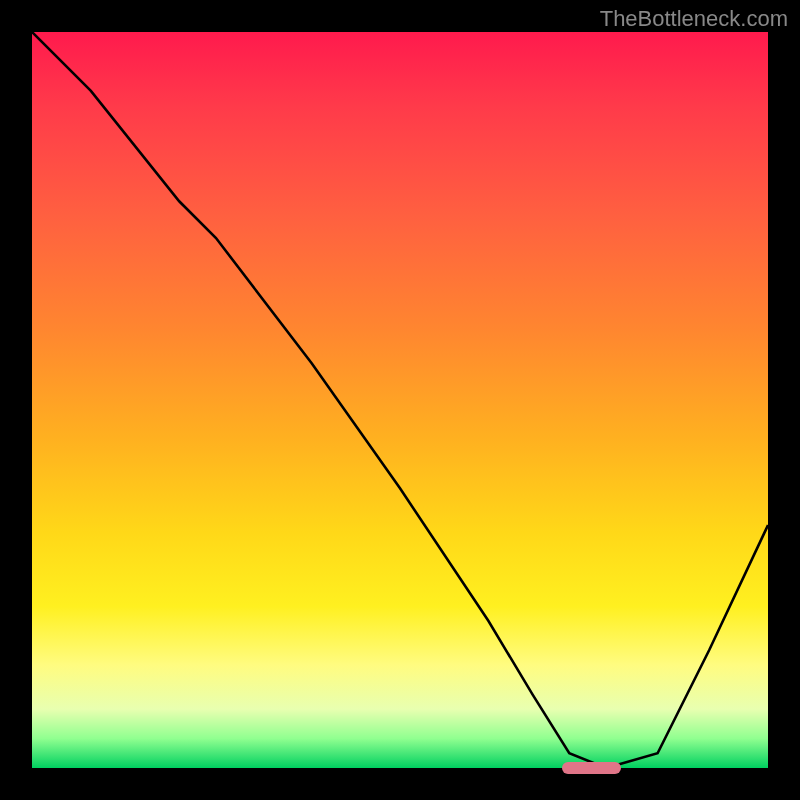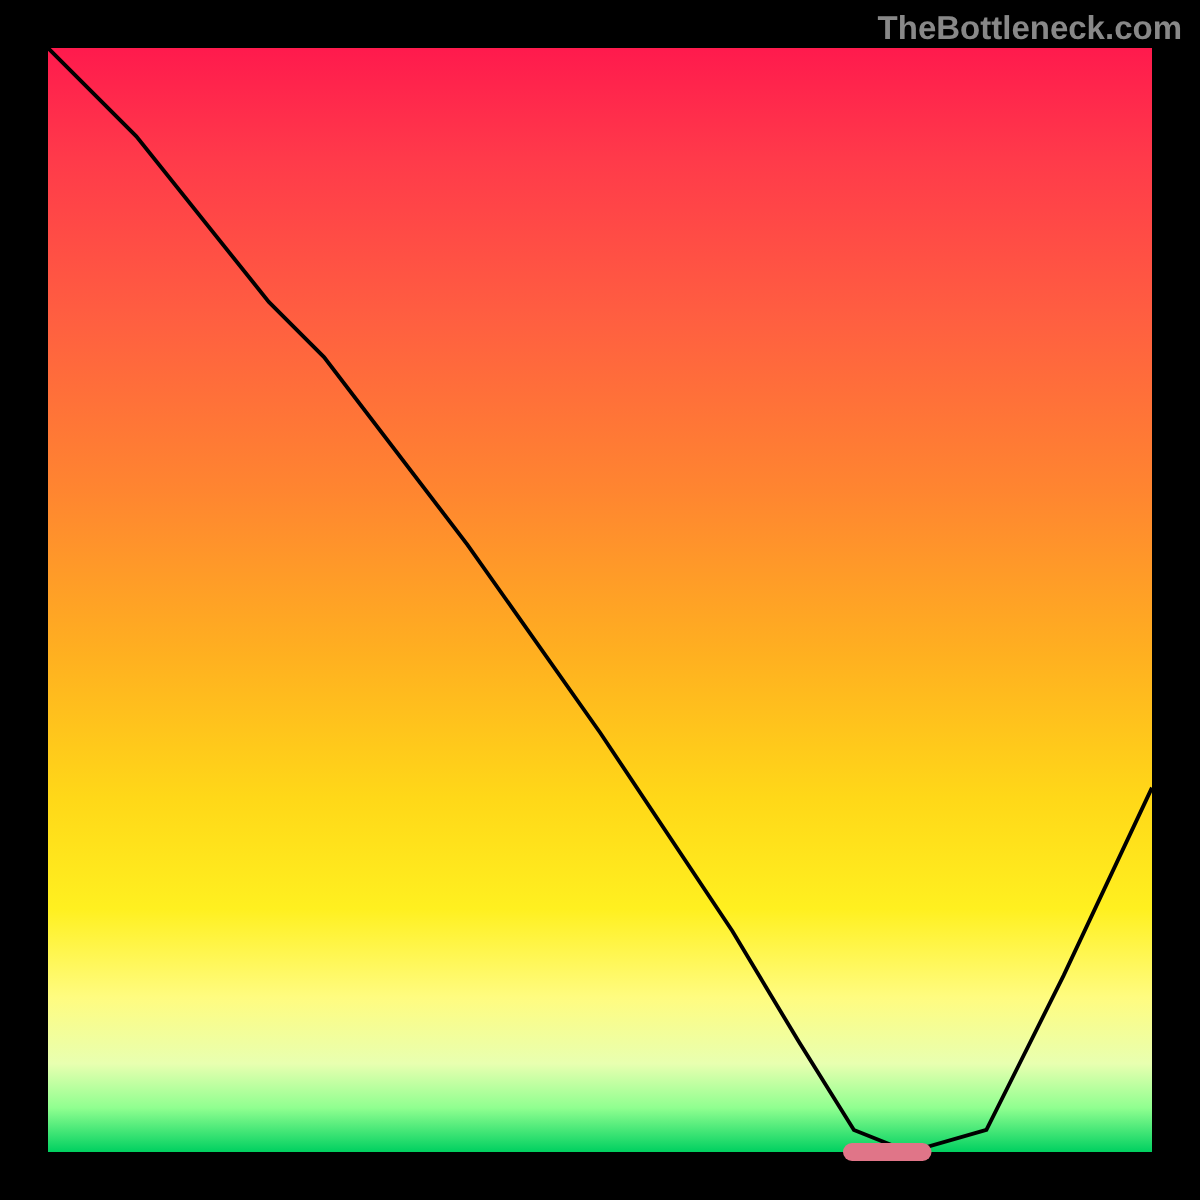--- a/index.html
+++ b/index.html
@@ -10,21 +10,21 @@
     background: #000;
     position: relative;
     font-family: Arial, sans-serif;
   }
   .watermark {
     position: absolute;
     top: 6px;
     right: 12px;
     color: #888;
     font-size: 22px;
-    font-weight: 700;
+    font-weight: 400;
     z-index: 10;
   }
   .plot-area {
     position: absolute;
     top: 32px;
     left: 32px;
     width: 736px;
     height: 736px;
     background: linear-gradient(to bottom,
       #ff1a4d 0%,

